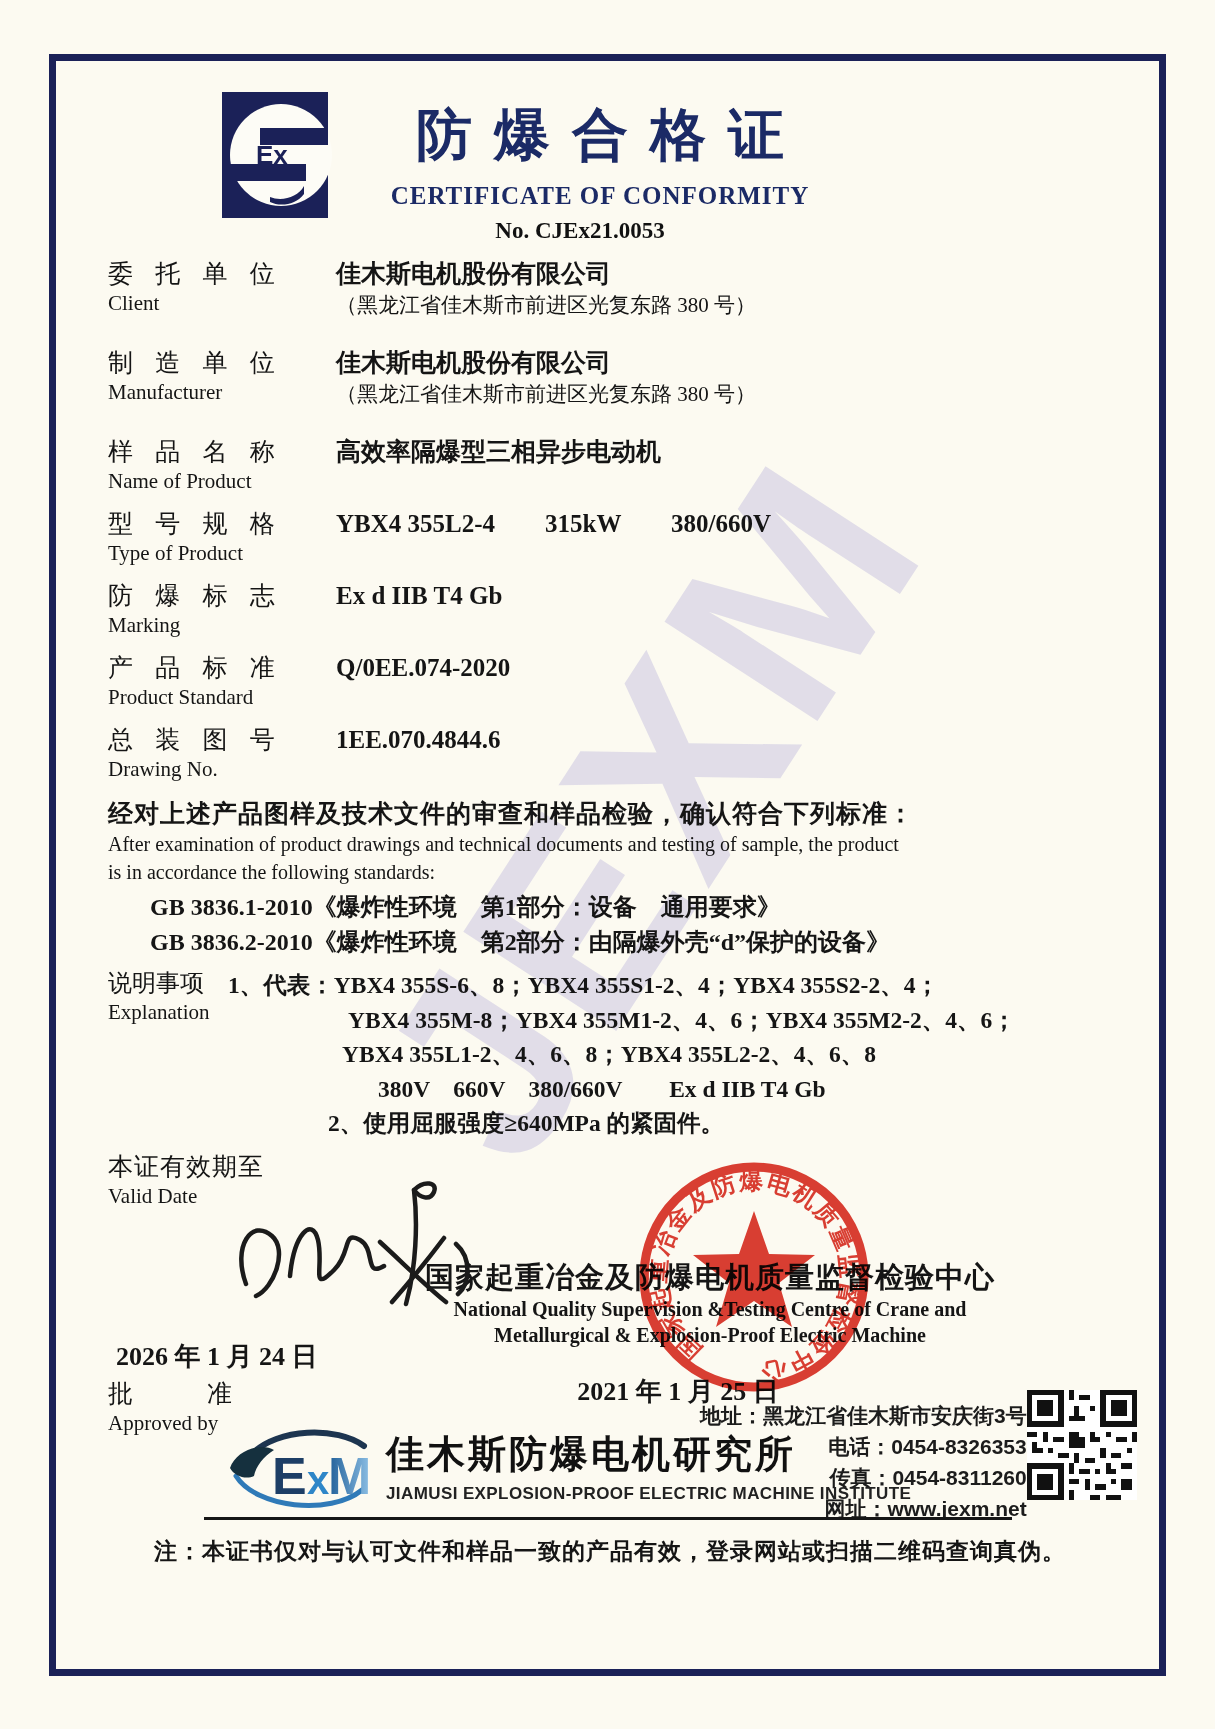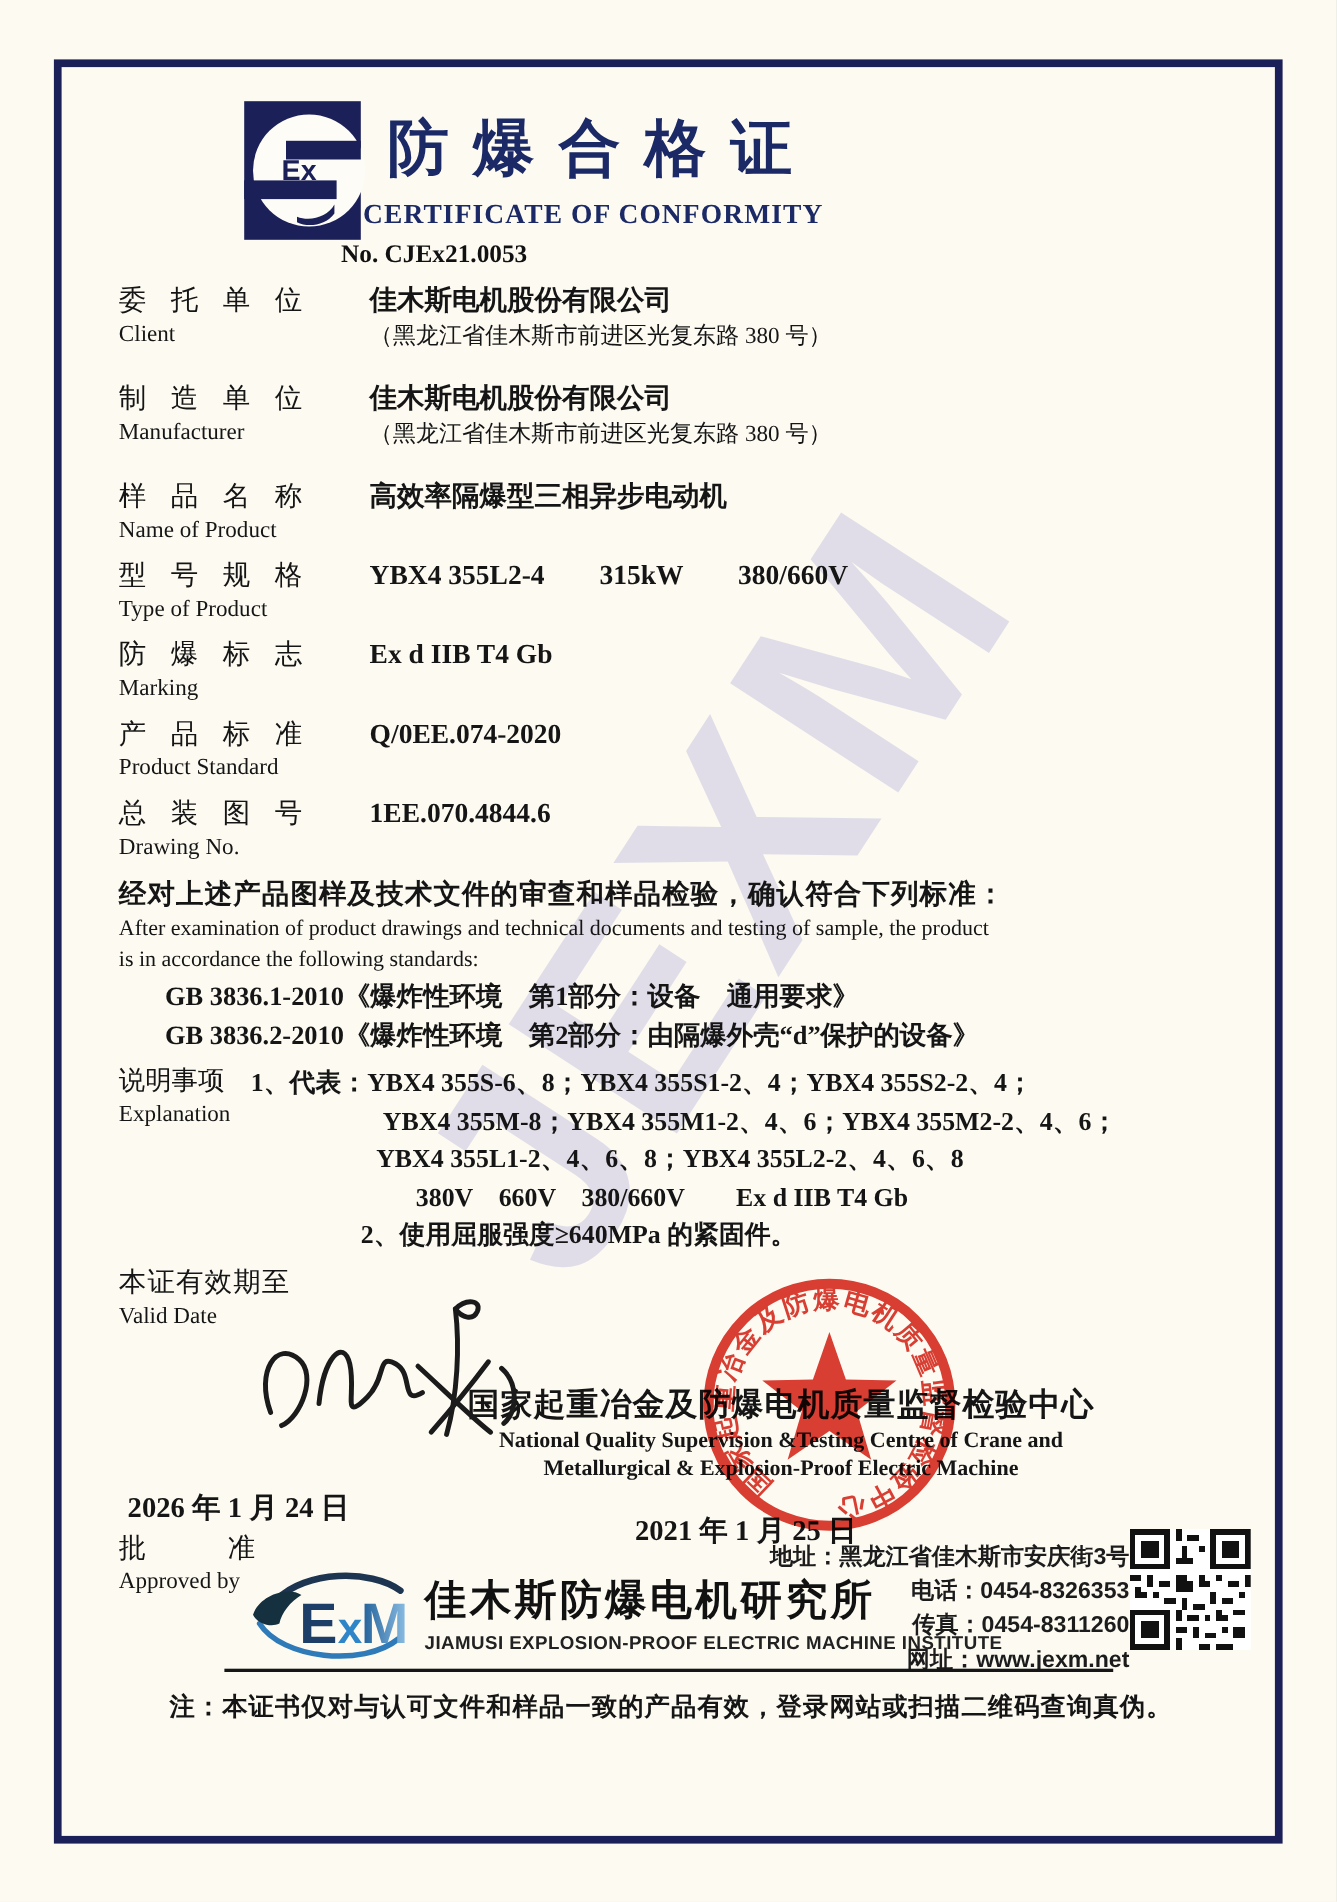--- a/index.html
+++ b/index.html
@@ -14,21 +14,21 @@
              font-family:"Liberation Sans",sans-serif;font-weight:bold;
              font-size:265px;letter-spacing:8px;color:rgba(163,156,212,0.30);}
   
   .logo{position:absolute;left:222px;top:92px;width:106px;height:126px;background:#1b2158;z-index:2;}
   .logo .circle{position:absolute;left:8px;top:12px;width:102px;height:102px;border-radius:50%;background:#fdfcf6;}
   .logo .bar-top{position:absolute;left:38px;top:36px;right:0;height:17px;background:#1b2158;}
   .logo .bar-bot{position:absolute;left:0;top:72px;width:84px;height:17px;background:#1b2158;}
   .logo .ex{position:absolute;left:34px;top:48px;font-family:"Liberation Sans",sans-serif;
             font-weight:bold;font-size:26px;color:#1b2158;}
   .logo .jswoosh{position:absolute;left:44px;top:92px;}
-  .header-text{position:absolute;left:330px;top:98px;width:540px;text-align:left;z-index:2;}
+  .header-text{position:absolute;left:330px;top:98px;width:540px;text-align:center;z-index:2;}
   .title-cn{font-size:56px;font-weight:bold;color:#1b2a66;letter-spacing:22px;margin-left:22px;white-space:nowrap;}
   .title-en{font-size:25px;font-weight:bold;color:#1b2a66;letter-spacing:1px;margin-top:8px;white-space:nowrap;}
   .cert-no{font-size:23px;font-weight:bold;color:#111;margin-top:8px;transform:translateX(-20px);}
   
   .main{position:absolute;left:108px;top:258px;width:1005px;z-index:2;}
   .frow{display:flex;margin-bottom:14px;}
   .frow.addr{margin-bottom:27px;}
   .fl{width:228px;flex:0 0 228px;}
   .f-cn{font-size:25px;letter-spacing:8px;line-height:32px;white-space:nowrap;}
   .f-en{font-size:21px;line-height:26px;}
@@ -44,21 +44,21 @@
   .el-cn{font-size:24px;line-height:30px;white-space:nowrap;}
   .el-en{font-size:21px;line-height:28px;}
   .expl-lines{flex:1;}
   .expl-line{font-size:23.5px;font-weight:bold;line-height:34.5px;white-space:pre-wrap;}
   .expl-line:nth-child(2){padding-left:120px;}
   .expl-line:nth-child(3){padding-left:114px;}
   .expl-line:nth-child(4){padding-left:150px;}
   .expl-line:nth-child(5){padding-left:100px;}
   .vrow{display:flex;margin-top:10px;flex-direction:column;}
   .vrow .fl{width:180px;flex:0 0 180px;}
-  .v-val{font-size:26px;font-weight:bold;margin-left:8px;margin-top:22px;}
+  .v-val{font-size:26px;font-weight:bold;margin-left:8px;margin-top:8px;}
   .arow{display:flex;margin-top:4px;}
   
   .signature{position:absolute;left:228px;top:1172px;z-index:3;}
   
   .authority{position:absolute;left:393px;top:1258px;width:634px;text-align:center;z-index:2;}
   .auth-cn{font-size:29px;font-weight:bold;letter-spacing:1px;line-height:38px;white-space:nowrap;}
   .auth-en{font-size:20px;font-weight:bold;line-height:26px;white-space:nowrap;}
   .auth-date{font-size:26px;font-weight:bold;margin-top:26px;transform:translateX(-32px);}
   
   .stamp{position:absolute;left:630px;top:1153px;width:248px;height:248px;z-index:4;

